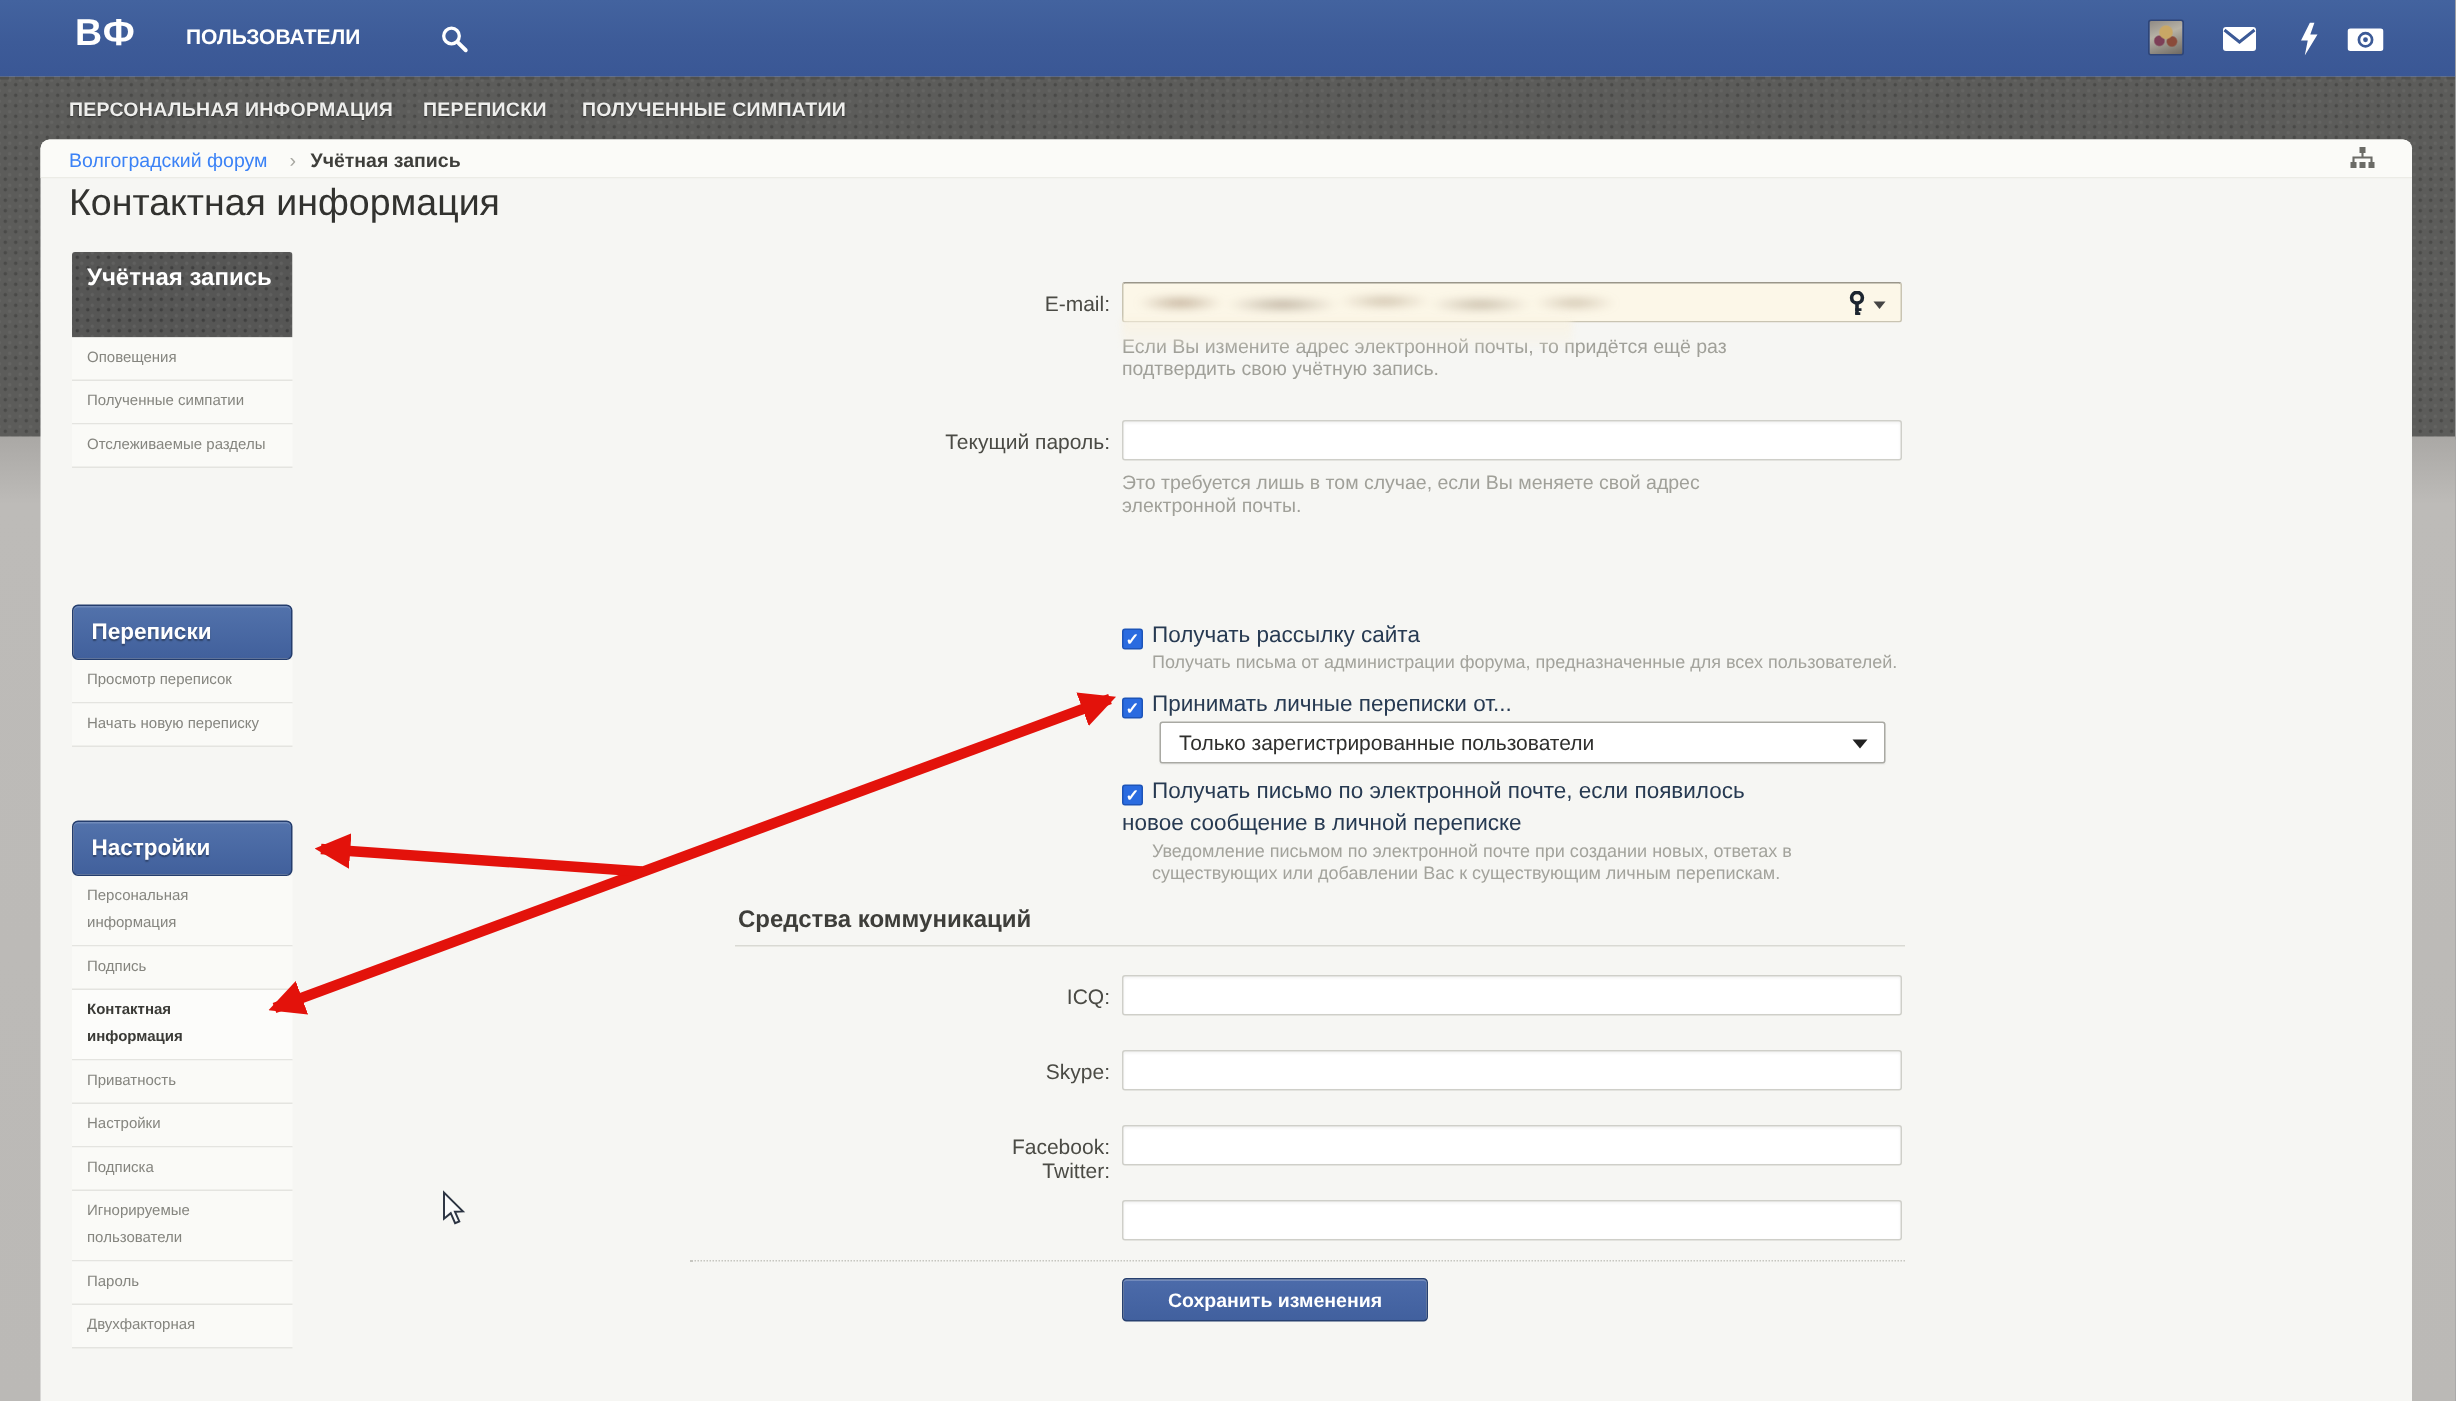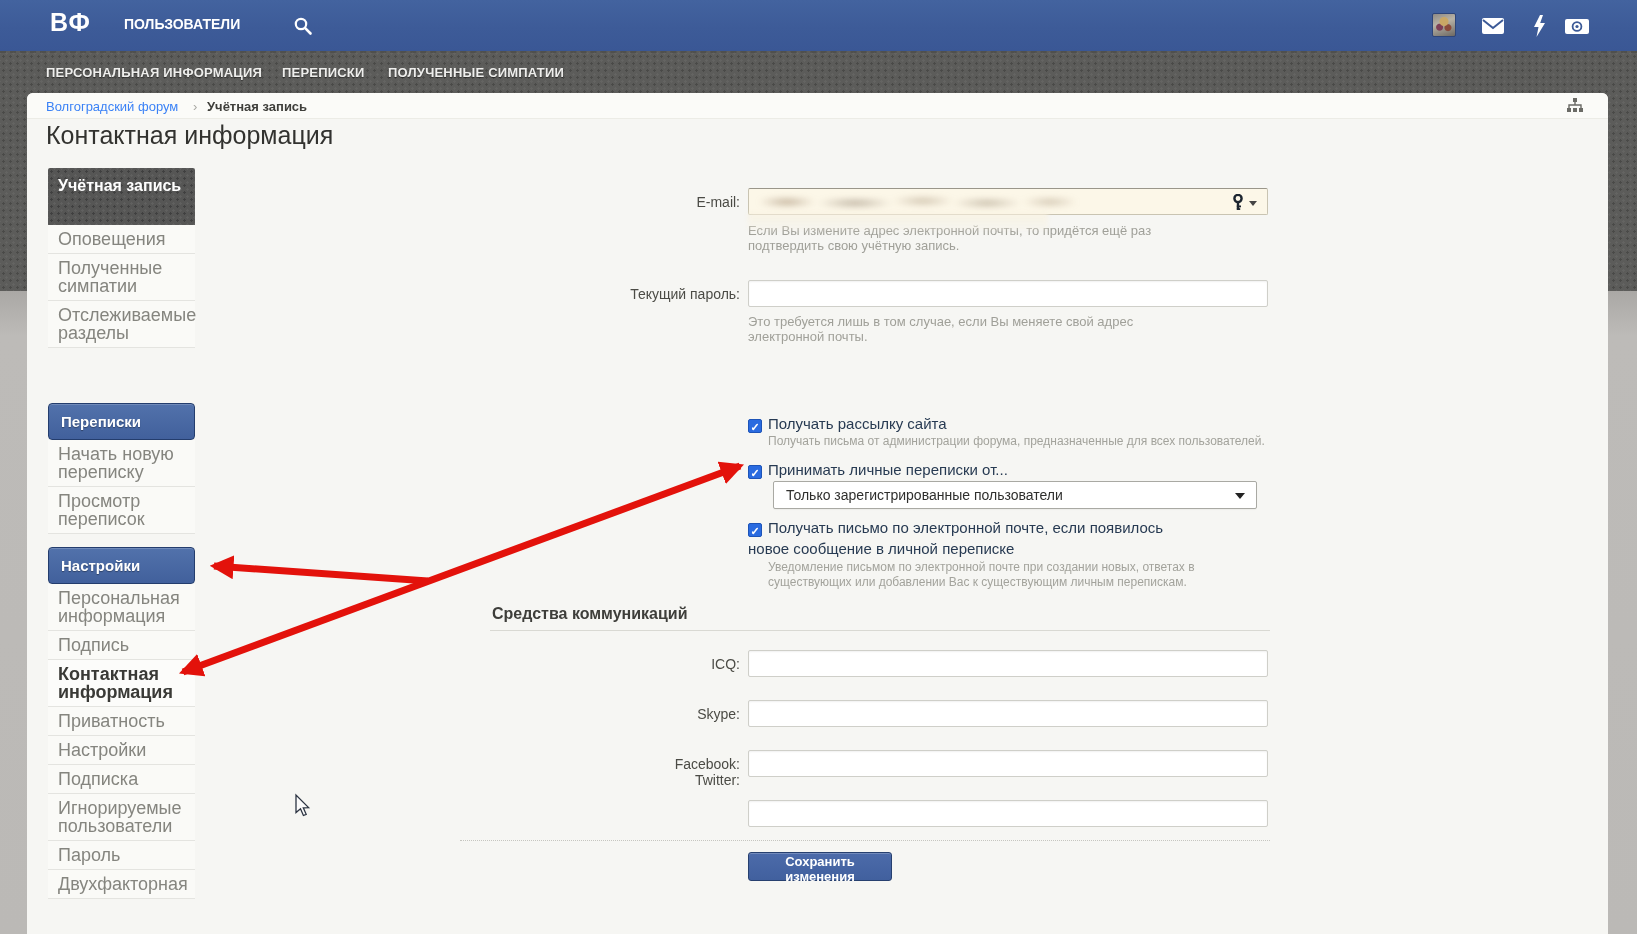--- a/index.html
+++ b/index.html
@@ -58,21 +58,21 @@
                      radial-gradient(rgba(255,255,255,.06) 1px,transparent 1.4px);
     background-size:7px 7px,7px 7px;background-position:0 0,3px 4px;
     color:#fff;font-size:16px;font-weight:bold;line-height:20px;}
   .side-hdr-blue{box-sizing:border-box;width:147px;height:37px;padding:8px 12px;
     background:linear-gradient(#5272ab,#41609c);
     border:1px solid #243d6d;border-radius:4px;
     color:#fff;font-size:15px;font-weight:bold;line-height:19px;
     text-shadow:0 1px 1px rgba(0,0,0,.35);box-shadow:inset 0 1px 0 rgba(255,255,255,.18);}
   .side-item{box-sizing:border-box;width:147px;padding:5px 16px 5px 10px;
     border-bottom:1px solid #e4e4e0;background:#fafaf7;
-    font-size:18px;color:#85857f;line-height:18px;cursor:pointer;}
+    font-size:10px;color:#85857f;line-height:18px;cursor:pointer;}
   .side-item.selected{font-weight:bold;color:#3a3a36;background:#fcfcfa;}
 
   
   .flabel{position:absolute;left:500px;width:240px;text-align:right;
     font-size:14px;color:#4b4b45;z-index:3;}
   .tinput{position:absolute;left:748px;width:520px;height:27px;box-sizing:border-box;z-index:3;
     border:1px solid #cfcfc9;background:#fff;border-radius:2px;
     box-shadow:inset 0 1px 2px rgba(0,0,0,.06);font-size:14px;padding:0 8px;color:#333;
     font-family:"Liberation Sans",sans-serif;}
   .email-wrap{position:absolute;left:748px;top:188px;width:520px;height:27px;z-index:3;
@@ -103,21 +103,21 @@
     vertical-align:-2px;margin-right:6px;font-weight:bold;box-sizing:border-box;}
   .chelper{position:absolute;left:768px;font-size:12px;color:#a3a39c;line-height:15px;z-index:3;}
   .ch1{top:434px;width:520px;} .ch3{top:560px;width:450px;}
   .selectbox{position:absolute;left:773px;top:481px;width:484px;height:28px;z-index:3;box-sizing:border-box;
     border:1px solid #a9a9a3;border-radius:2px;background:#fff;cursor:pointer;
     font-size:14px;color:#2f2f2d;line-height:26px;padding-left:12px;
     box-shadow:0 1px 1px rgba(0,0,0,.04);}
   .sel-chev{position:absolute;right:11px;top:11px;width:0;height:0;
     border-left:5px solid transparent;border-right:5px solid transparent;border-top:6px solid #222;}
   .dotted-sep{position:absolute;left:460px;top:840px;width:810px;border-top:1px dotted #c6c6c0;z-index:3;}
-  .save-btn{position:absolute;left:748px;top:852px;width:144px;height:29px;z-index:3;
+  .save-btn{position:absolute;left:748px;top:852px;width:204px;height:29px;z-index:3;
     background:linear-gradient(#4c6baa,#41609e);border:1px solid #27406f;border-radius:3px;
     color:#fff;font-size:13px;font-weight:bold;cursor:pointer;
     box-shadow:inset 0 1px 0 rgba(255,255,255,.22);font-family:"Liberation Sans",sans-serif;}
 
   .overlay-svg{position:absolute;left:0;top:0;width:1637px;height:934px;z-index:50;pointer-events:none;}
 </style>
 </head>
 <body>
 
 <div class="page">
@@ -179,22 +179,22 @@
 
   <div class="side-group g1">
     <div class="side-hdr-gray">Учётная запись</div>
     <div class="side-item">Оповещения</div>
     <div class="side-item">Полученные симпатии</div>
     <div class="side-item">Отслеживаемые разделы</div>
   </div>
 
   <div class="side-group g2">
     <div class="side-hdr-blue">Переписки</div>
+    <div class="side-item">Просмотр переписок</div>
     <div class="side-item">Начать новую переписку</div>
-    <div class="side-item">Просмотр переписок</div>
   </div>
 
   <div class="side-group g3">
     <div class="side-hdr-blue">Настройки</div>
     <div class="side-item">Персональная информация</div>
     <div class="side-item">Подпись</div>
     <div class="side-item selected">Контактная информация</div>
     <div class="side-item">Приватность</div>
     <div class="side-item">Настройки</div>
     <div class="side-item">Подписка</div>

